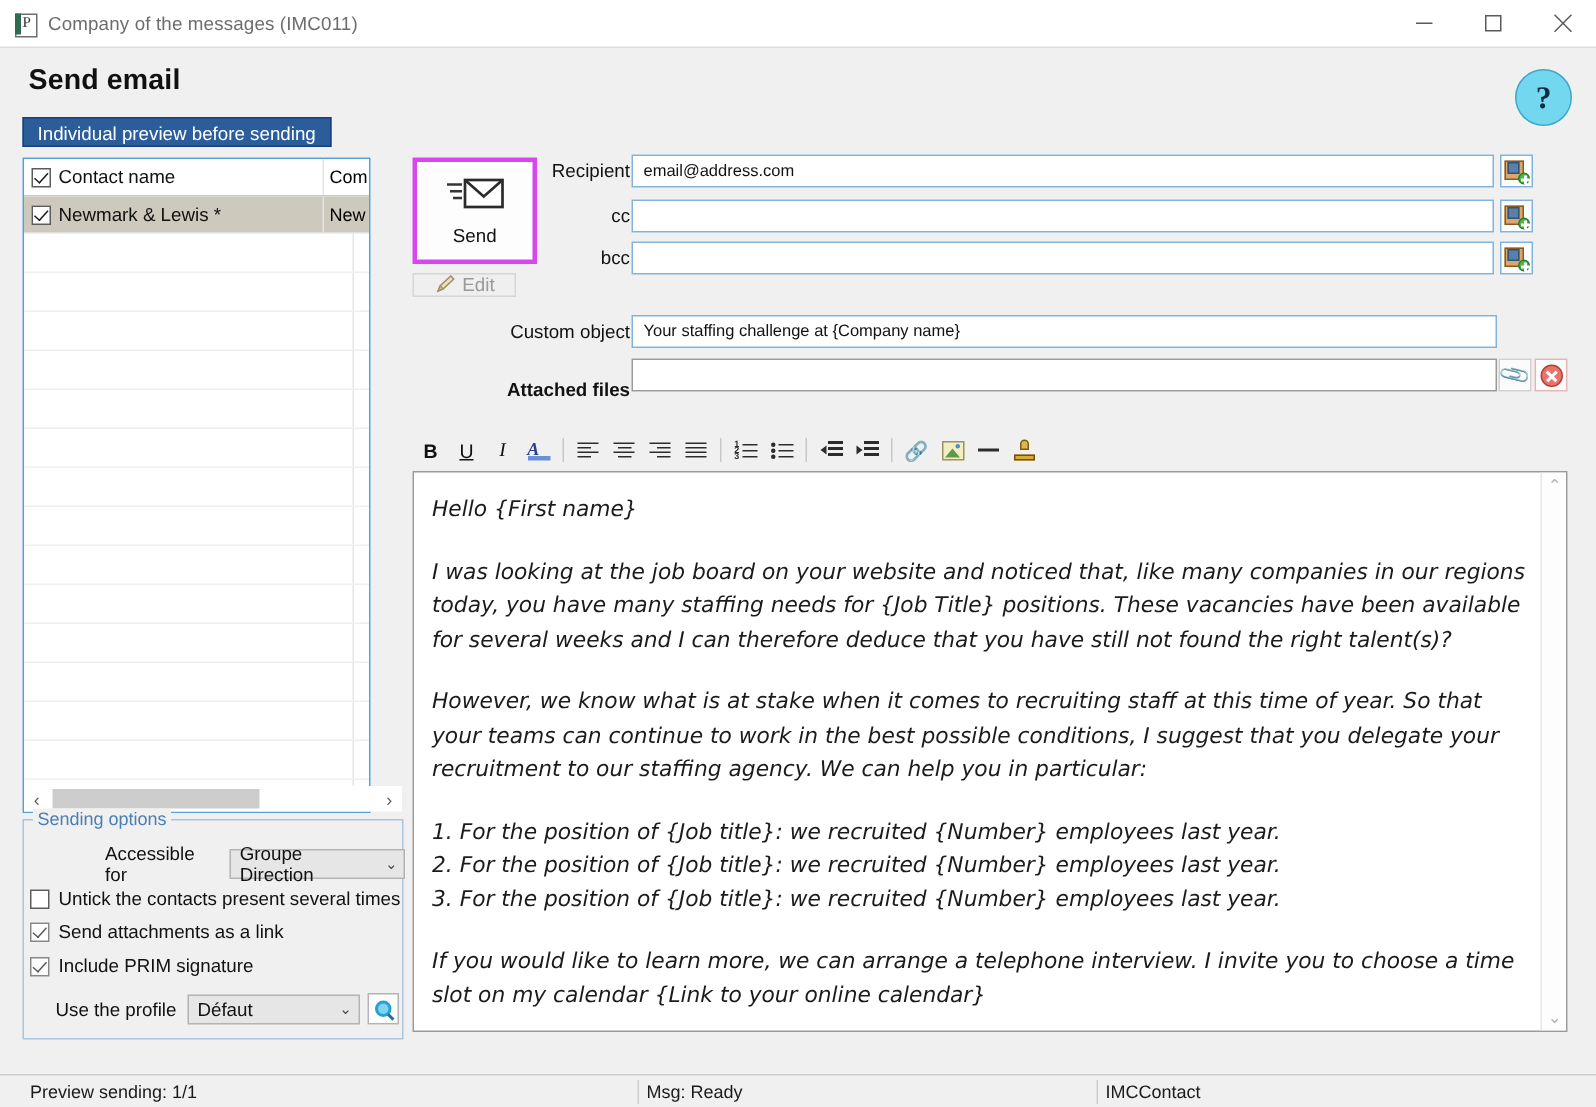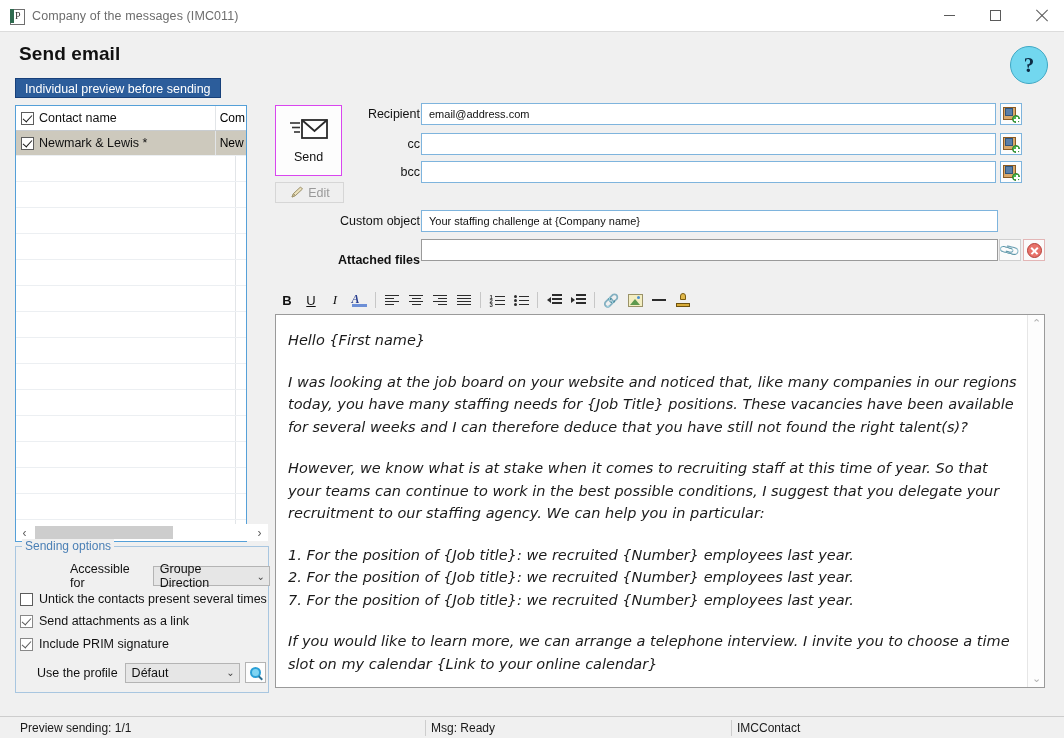--- a/index.html
+++ b/index.html
@@ -190,29 +190,29 @@
     position: relative; box-sizing: border-box;
   }
   .mg-glyph::after {
     content:""; position:absolute; right:-4px; bottom:-3px;
     width: 5px; height: 2px; background:#2a6f92; transform: rotate(45deg);
   }
 
   
   .send-btn {
     position: absolute; left: 275px; top: 105px;
-    width: 67px; height: 71px;
-    background: #fdfdfd; border: 1px solid #d946ef;
+    width: 83px; height: 71px;
+    background: #fdfdfd; border: 3px solid #d946ef;
     box-sizing: border-box;
     display: flex; flex-direction: column; align-items: center; justify-content: center;
   }
   .send-label { font-size: 12.5px; color: #111; margin-top: 7px; }
   .edit-btn {
     position: absolute; left: 275px; top: 182px;
-    width: 69px; height: 21px;
+    width: 69px; height: 16px;
     background: #efefef; border: 1px solid #d6d6d6;
     box-sizing: border-box;
     display: flex; align-items: center; justify-content: center; gap: 4px;
     color: #999; font-size: 12.5px;
   }
 
   
   .frm-label {
     position: absolute; font-size: 12.5px; color: #111;
     text-align: right;
@@ -637,21 +637,21 @@
       </div>
   </div>
 
   <div class="body-frame">
     <div class="body-text" id="body-text">
         <p>Hello {First name}</p>
         <p>I was looking at the job board on your website and noticed that, like many companies in our regions today, you have many staffing needs for {Job Title} positions. These vacancies have been available for several weeks and I can therefore deduce that you have still not found the right talent(s)?</p>
         <p>However, we know what is at stake when it comes to recruiting staff at this time of year. So that your teams can continue to work in the best possible conditions, I suggest that you delegate your recruitment to our staffing agency. We can help you in particular:</p>
         <p class="tight">1. For the position of {Job title}: we recruited {Number} employees last year.</p>
         <p class="tight">2. For the position of {Job title}: we recruited {Number} employees last year.</p>
-        <p>7. For the position of {Job title}: we recruited {Number} employees last year.</p>
+        <p>3. For the position of {Job title}: we recruited {Number} employees last year.</p>
         <p>If you would like to learn more, we can arrange a telephone interview. I invite you to choose a time slot on my calendar {Link to your online calendar}</p>
       </div>
     <div class="vscroll">
       <div class="vs-arrow vs-up">⌃</div>
       <div class="vs-arrow vs-dn">⌄</div>
     </div>
   </div>
 
   <div class="statusbar">
     <div class="sb-cell" style="width:410px;">Preview sending: 1/1</div>

